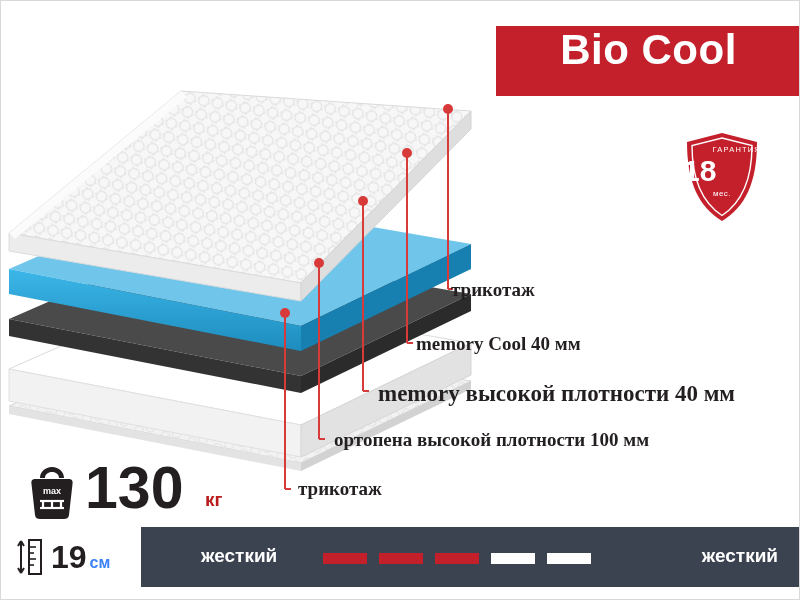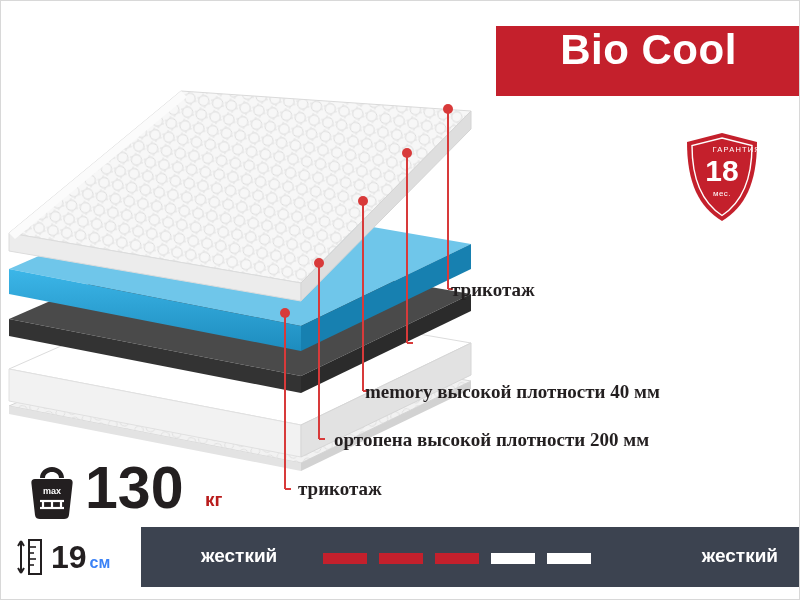--- a/index.html
+++ b/index.html
@@ -36,21 +36,21 @@
   .badge{
     position:absolute;left:682px;top:130px;width:78px;height:92px;
   }
   .badge svg{display:block;}
   .badge .b-top{
     position:absolute;left:0;top:14px;width:78px;text-align:right;
     font-family:"Liberation Sans", sans-serif;
     font-size:7.5px;color:#ffffff;letter-spacing:1.2px;
   }
   .badge .b-num{
-    position:absolute;left:0;top:24px;width:78px;text-align:center;
+    position:absolute;left:0;top:24px;width:78px;text-align:left;
     font-family:"Liberation Sans", sans-serif;
     font-weight:bold;font-size:30px;color:#ffffff;line-height:32px;
   }
   .badge .b-unit{
     position:absolute;left:0;top:58px;width:78px;text-align:center;
     font-family:"Liberation Sans", sans-serif;
     font-size:8px;color:#ffffff;letter-spacing:0.5px;
   }
 
   
@@ -59,21 +59,21 @@
   
   .callout{
     position:absolute;
     font-family:"Liberation Serif", serif;
     font-weight:bold;
     color:#231f20;
     white-space:nowrap;
   }
   .c1{left:450px;top:278px;font-size:19px;}
   .c2{left:415px;top:332px;font-size:19px;}
-  .c3{left:364px;top:380px;font-size:19px;}
+  .c3{left:377px;top:380px;font-size:23px;}
   .c4{left:333px;top:428px;font-size:19px;}
   .c5{left:297px;top:477px;font-size:19px;}
 
   
   .weight-block{
     position:absolute;left:28px;top:462px;height:60px;
   }
   .weight-ico{position:absolute;left:0;top:0;width:46px;height:58px;}
   .weight-val{
     position:absolute;left:56px;top:-4px;
@@ -206,22 +206,23 @@
     <svg width="78" height="92" viewBox="0 0 78 92">
       <path d="M39 2 L74 11 C74 52 62 76 39 90 C16 76 4 52 4 11 Z" fill="#c4202c"></path>
       <path d="M39 7 L69 14.5 C69 51 58 72 39 84.5 C20 72 9 51 9 14.5 Z" fill="none" stroke="#ffffff" stroke-width="1.4"></path>
     </svg>
     <div class="b-top">ГАРАНТИЯ</div>
     <div class="b-num">18</div>
     <div class="b-unit">мес.</div>
   </div>
 
   <div class="callout c1">трикотаж</div>
+  <div class="callout c2">memory Cool 40 мм</div>
   <div class="callout c3">memory высокой плотности 40 мм</div>
-  <div class="callout c4">ортопена высокой плотности 200 мм</div>
+  <div class="callout c4">ортопена высокой плотности 100 мм</div>
   <div class="callout c5">трикотаж</div>
 
   <div class="weight-block">
     <svg class="weight-ico" viewBox="0 0 46 58">
       <path d="M23 4 C16 4 11 9 11 15 L16 15 C16 11.5 19 9 23 9 C27 9 30 11.5 30 15 L35 15 C35 9 30 4 23 4 Z" fill="#231f20"></path>
       <path d="M6 16 L40 16 C43 16 44 18 43.5 21 L40 52 C39.6 55 37.5 56 35 56 L11 56 C8.5 56 6.4 55 6 52 L2.5 21 C2 18 3 16 6 16 Z" fill="#231f20"></path>
       <text x="23" y="31" font-family="Liberation Sans, sans-serif" font-size="9" font-weight="bold" fill="#ffffff" text-anchor="middle">max</text>
       <g stroke="#ffffff" stroke-width="2.2" fill="none">
         <path d="M11 38 L35 38"></path>
         <path d="M11 45 L35 45"></path>

